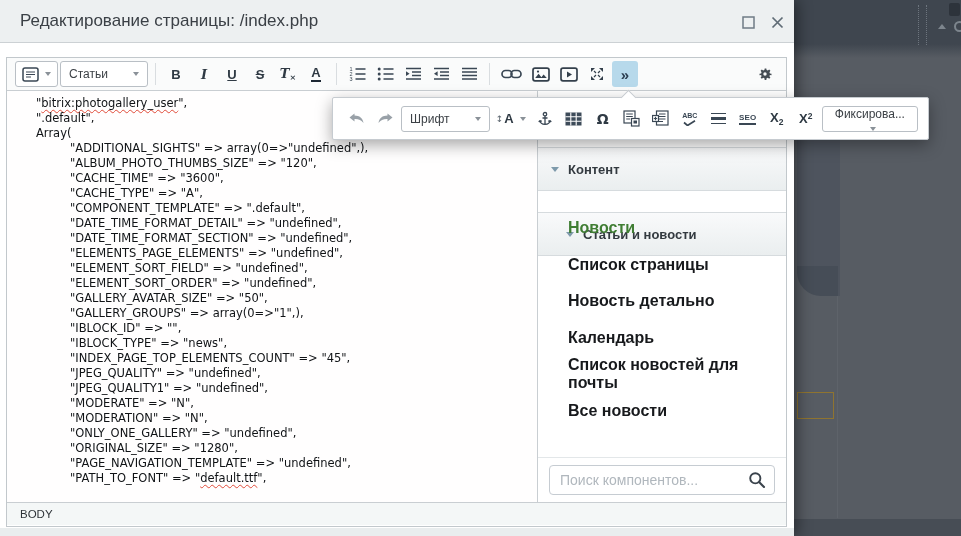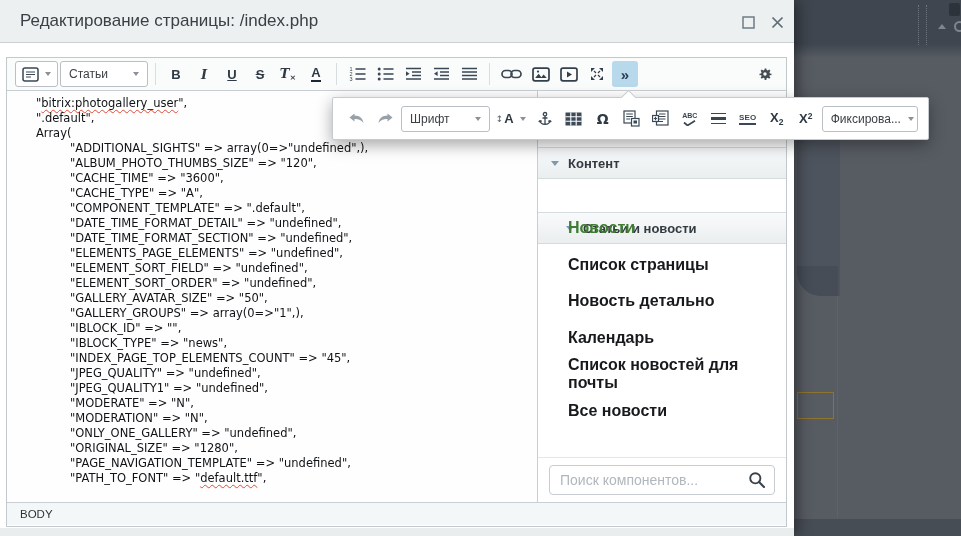--- a/index.html
+++ b/index.html
@@ -50,21 +50,21 @@
 
   .content { display:flex; height:411px; }
 
   
   .code { width:531px; border-right:1px solid #c9ced2; background:#fffefe; padding-top:5px; overflow:hidden; cursor:text; }
   .code-line { font-family:"DejaVu Sans", sans-serif; font-size:11.5px; line-height:15px; color:#101316; white-space:pre; }
   .sp { text-decoration: underline; text-decoration-style: wavy; text-decoration-color:#e04b3a; text-decoration-thickness:1px; text-underline-offset:2px; }
 
   
   .sidebar { flex:1; position:relative; background:#fff; }
-  .sb-head { position:absolute; left:0; right:0; height:32px; background:linear-gradient(#f9fafb,#eaeeef); border-top:1px solid #d6dbde; border-bottom:1px solid #d6dbde; display:flex; align-items:center; cursor:pointer; }
+  .sb-head { position:absolute; left:0; right:0; height:44px; background:linear-gradient(#f9fafb,#eaeeef); border-top:1px solid #d6dbde; border-bottom:1px solid #d6dbde; display:flex; align-items:center; cursor:pointer; }
   .sb-head .sb-caret { width:0; height:0; border-left:4px solid transparent; border-right:4px solid transparent; border-top:5px solid #7e9aab; margin-right:9px; }
   .sb-head span { font-size:13px; font-weight:700; color:#333a40; }
   .sb-head.lvl1 { top:56px; padding-left:13px; }
   .sb-head.lvl2 { top:97px; padding-left:28px;margin-top:24px; }
   .sb-items { position:absolute; top:118px; left:0; right:0; padding-top:1px; }
   .sb-item { height:36.5px; display:flex; align-items:center; padding-left:30px; font-size:16px; font-weight:700; color:#17191c; cursor:pointer; }
   .sb-item.active { color:#3f7d33; }
   .sb-footer { position:absolute; left:0; right:0; bottom:0; height:45px; border-top:1px solid #e3e7e9; display:flex; align-items:center; padding:0 11px; }
   .sb-search { position:relative; flex:1; }
   .sb-search input { width:100%; height:30px; border:1px solid #c6ccd2; border-radius:4px; padding:0 34px 0 10px; font-size:14px; color:#333; font-family:"Liberation Sans",sans-serif; outline:none; background:#fff; }
@@ -417,19 +417,19 @@
       <div class="tb-btn">
         <span style="display: flex; align-items: center;">
           <span class="tg" style="font-weight:600">X<span style="font-size:8.5px;vertical-align:-3px">2</span></span>
         </span>
       </div>
       <div class="tb-btn">
         <span style="display: flex; align-items: center;">
           <span class="tg" style="font-weight:600">X<span style="font-size:8.5px;vertical-align:4px">2</span></span>
         </span>
       </div>
-      <div class="tb-select" style="width: 102px;">
+      <div class="tb-select" style="width: 102px; flex-direction: column;">
         <span>Фиксирова...</span>
         <span class="caret"></span>
       </div>
     </div>
 
 </div>
 
 </body></html>

